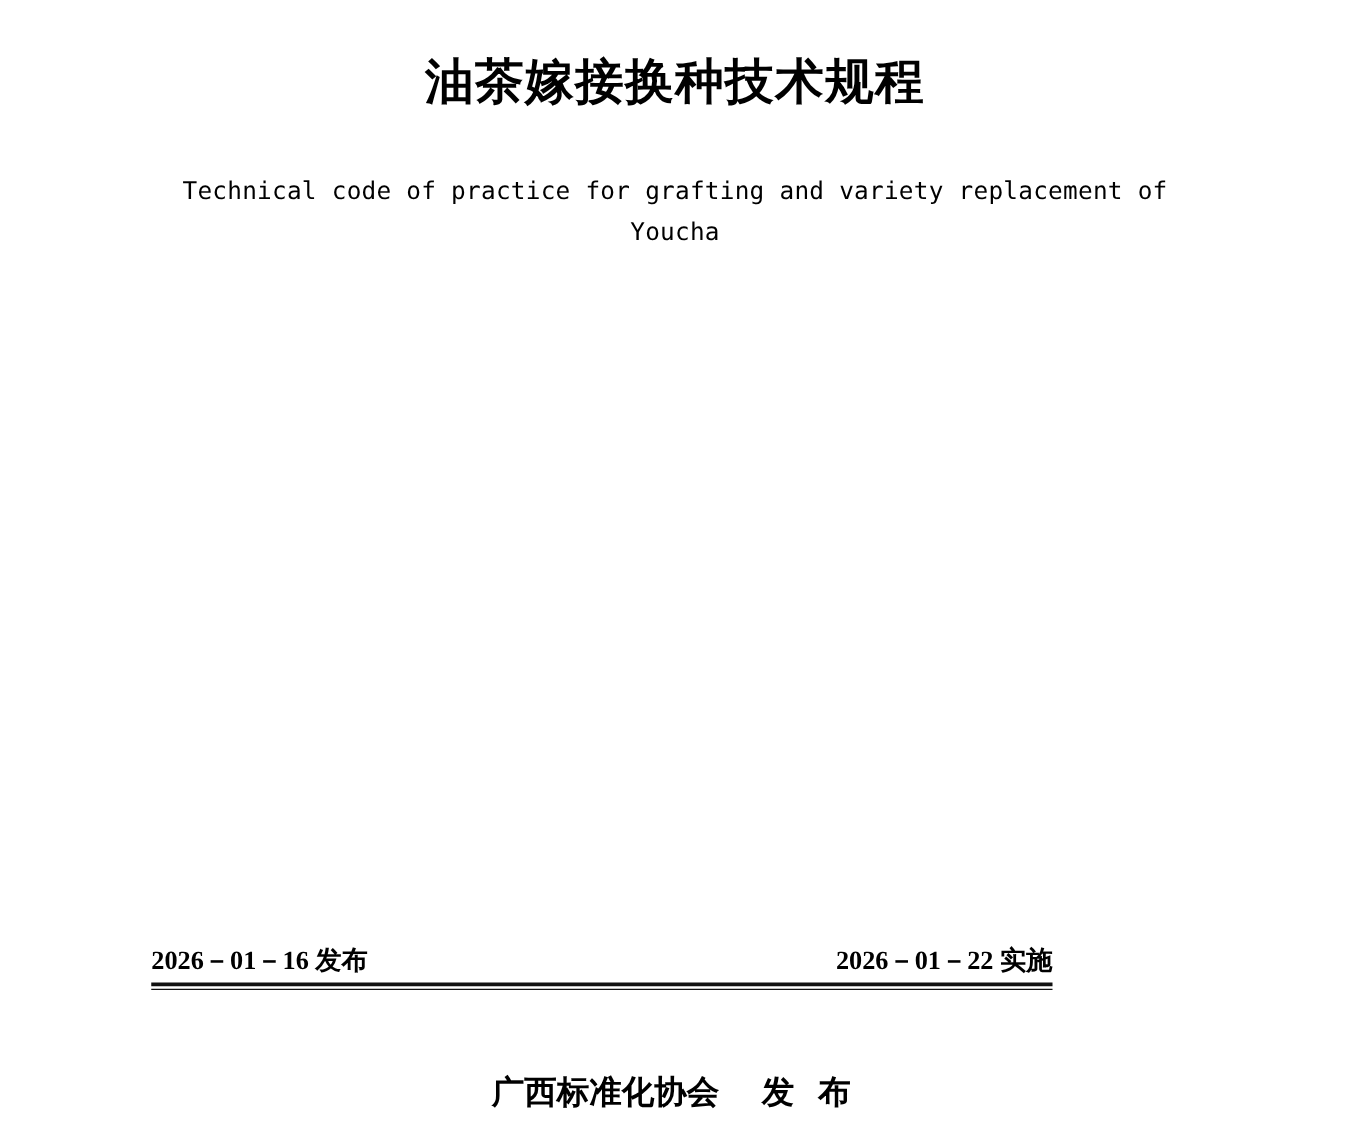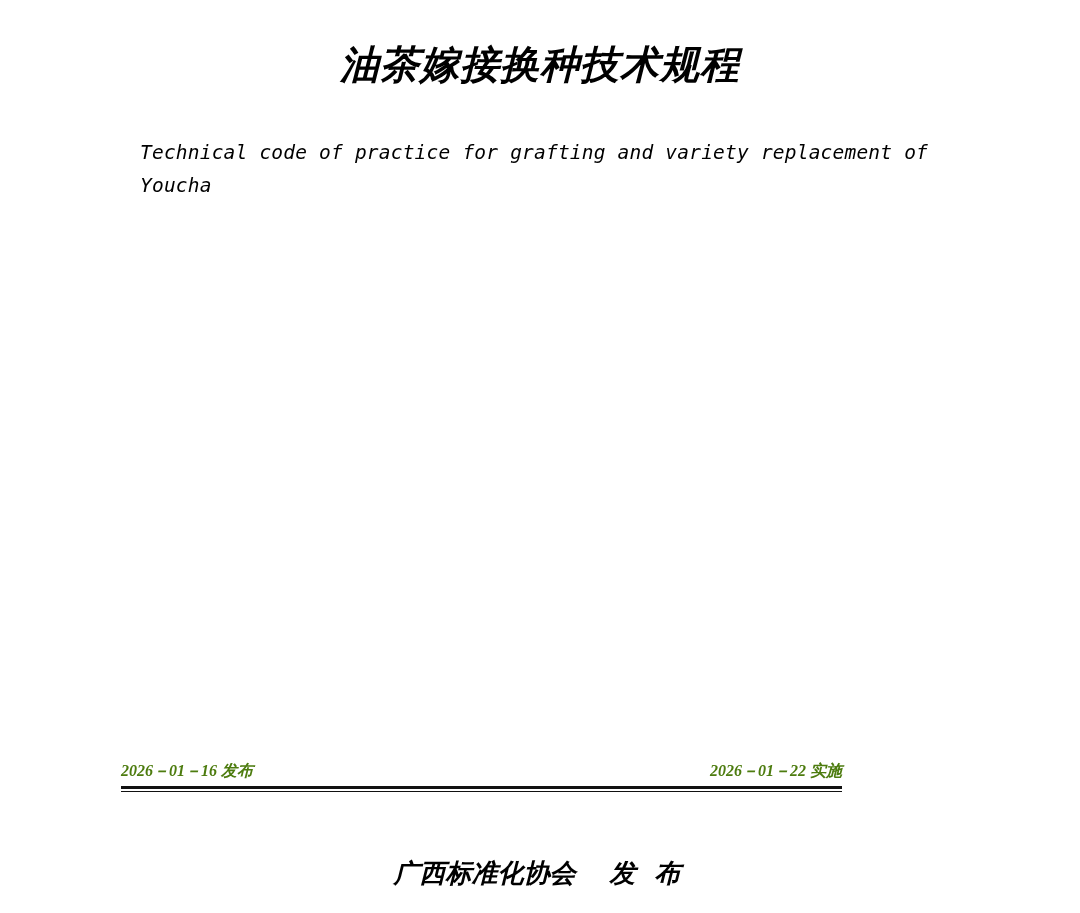--- a/index.html
+++ b/index.html
@@ -14,59 +14,59 @@
     font-family: "Liberation Serif", serif;
     color: #111111;
     overflow: hidden;
   }
   .page {
     position: absolute;
     top: 0; left: 0;
     width: 908px;
     height: 913px;
     background: #ffffff;
-    font-style: italic;
   }
   .title-cn {
     position: absolute;
     top: 38px;
     left: 0;
     width: 1080px;
     text-align: center;
     font-family: "Liberation Sans", sans-serif;
     font-weight: bold;
     font-size: 39px;
     letter-spacing: 1px;
     color: #000000;
   }
   .title-en {
     position: absolute;
     top: 136px;
     left: 140px;
     width: 800px;
+    text-align: center;
     font-family: "DejaVu Sans Mono", monospace;
     font-size: 19.5px;
     line-height: 33px;
     letter-spacing: 0.2px;
     color: #000000;
   }
   .footer-dates {
     position: absolute;
     left: 121px;
     right: 66px;
     top: 748px;
     height: 40px;
   }
   .date-left, .date-right {
     position: absolute;
     bottom: 6px;
     font-family: "Liberation Serif", serif;
     font-weight: bold;
-    font-size: 16px;
-    color: #4d7c0f;
+    font-size: 21px;
+    color: #000000;
     white-space: nowrap;
   }
   .date-left { left: 0; }
   .date-right { right: 0; margin-top: 25px; }
   .rule-thick {
     position: absolute;
     left: 121px;
     right: 66px;
     top: 786px;
     height: 3px;

